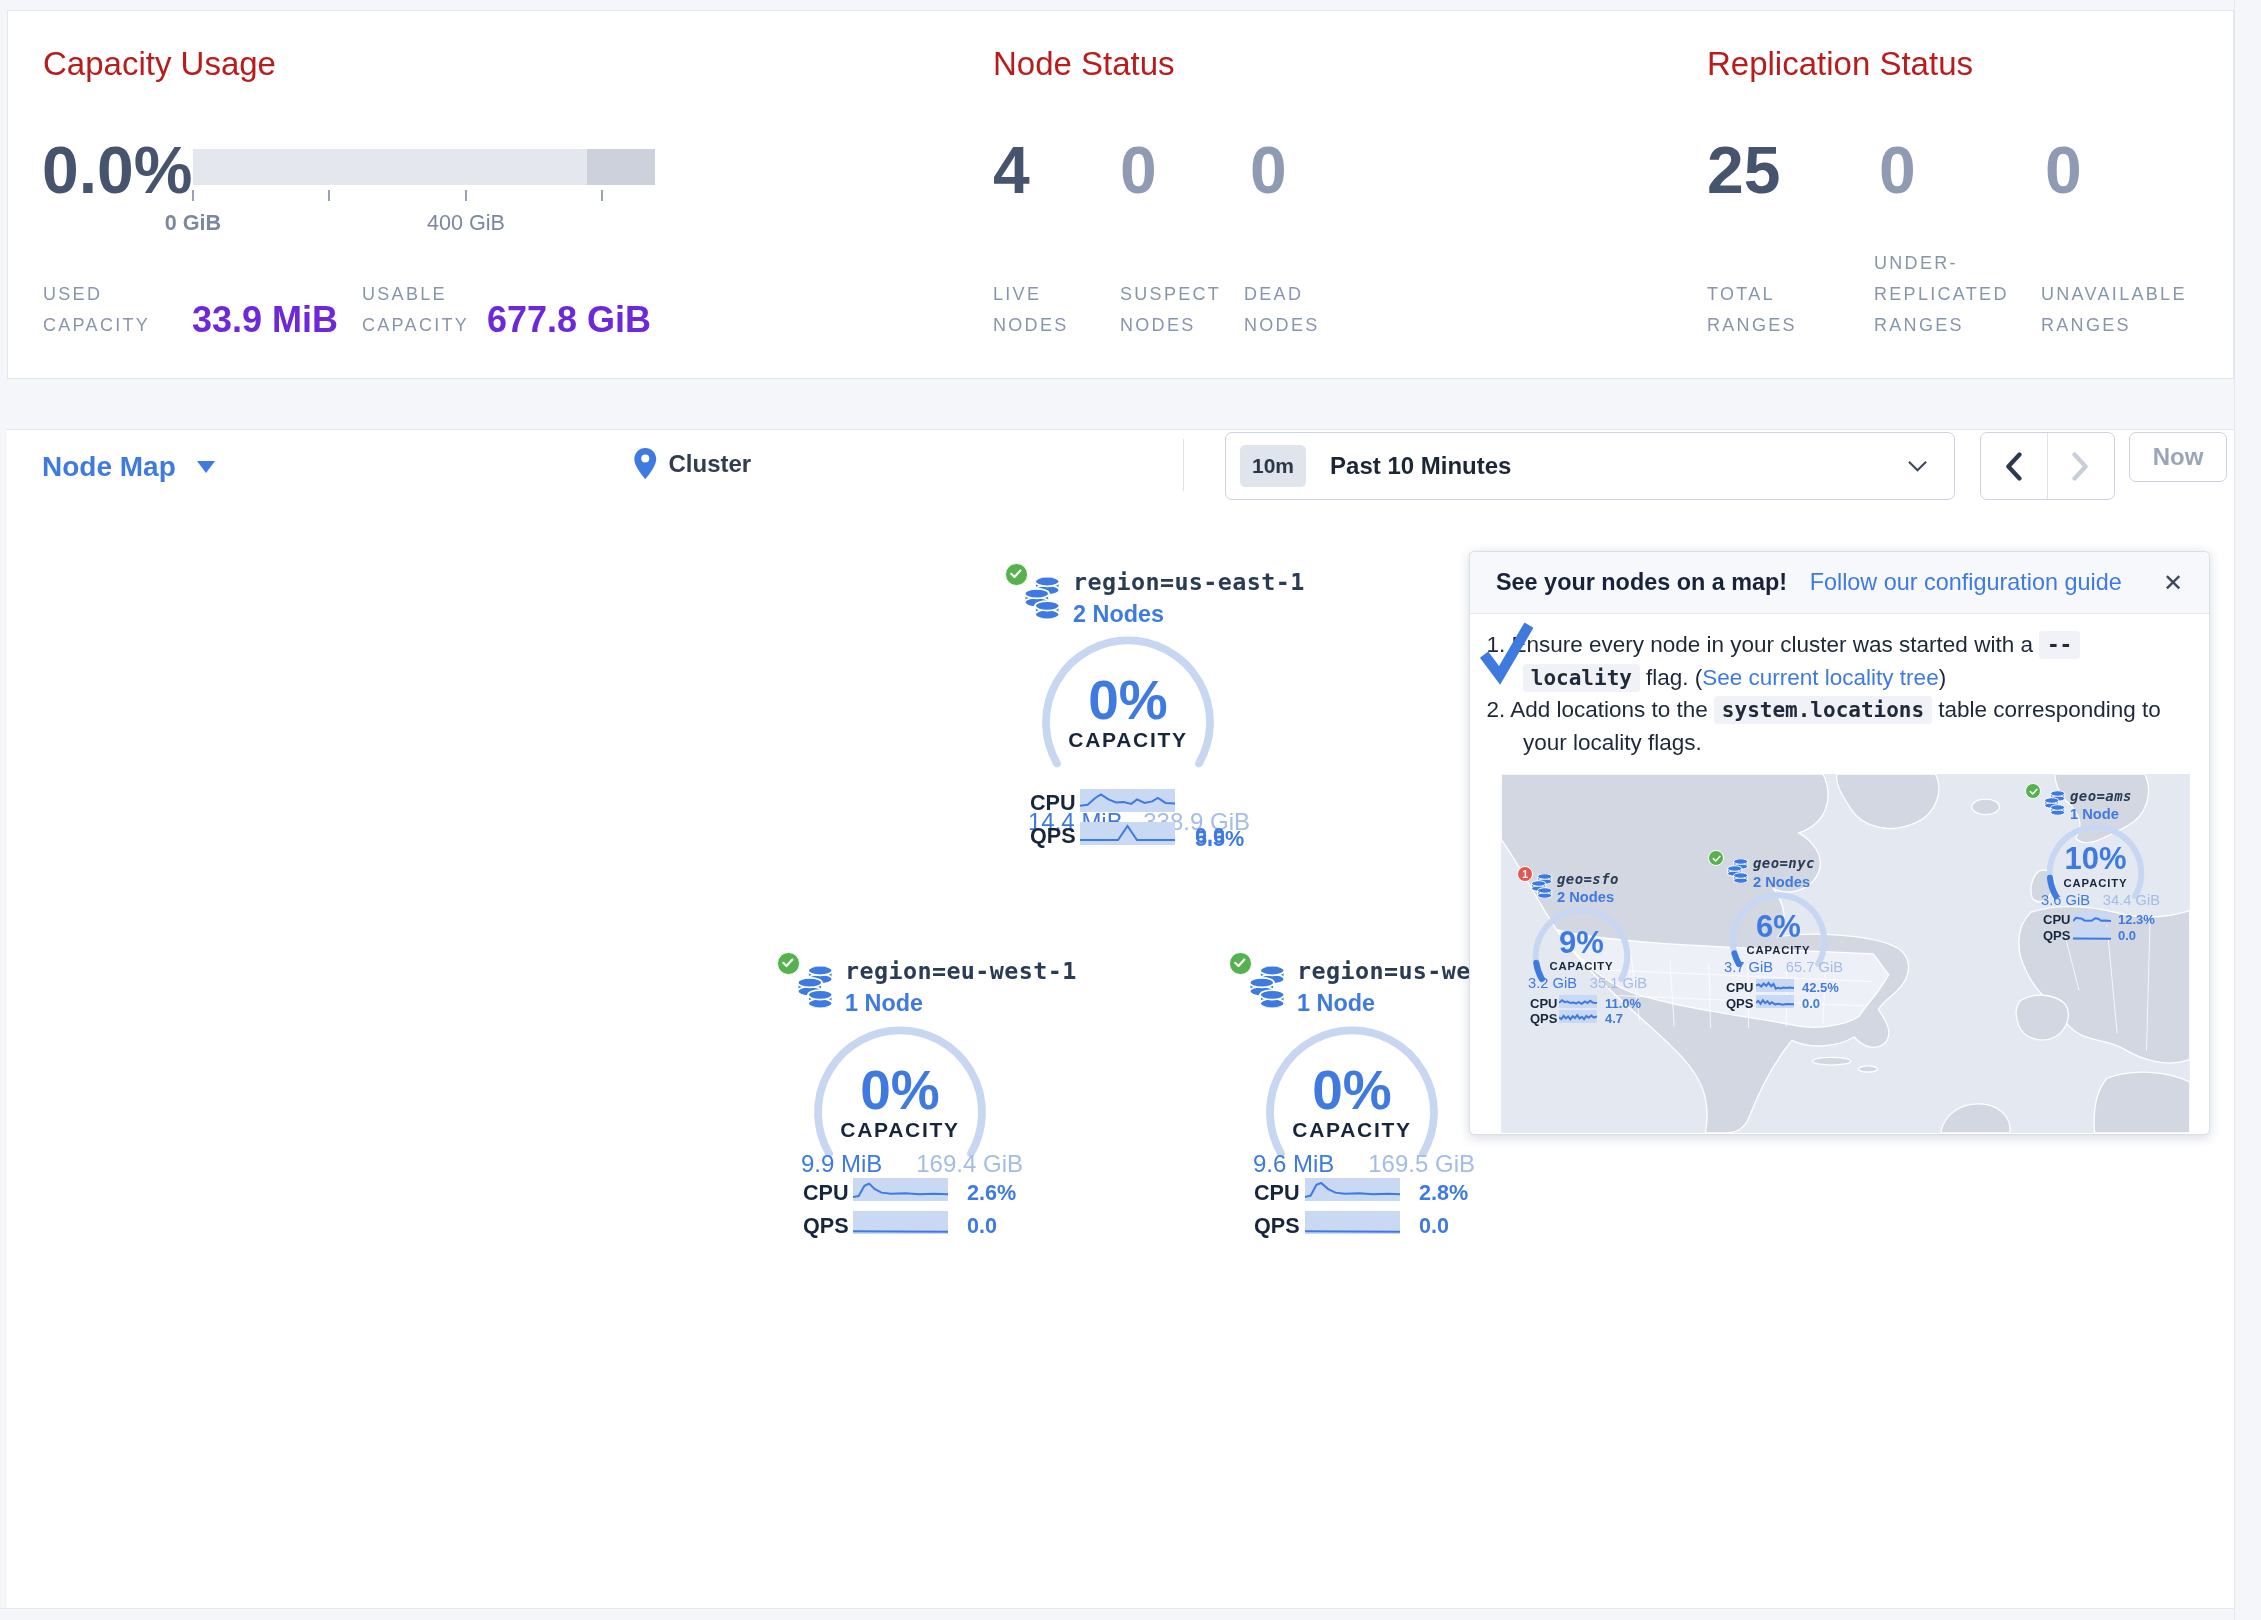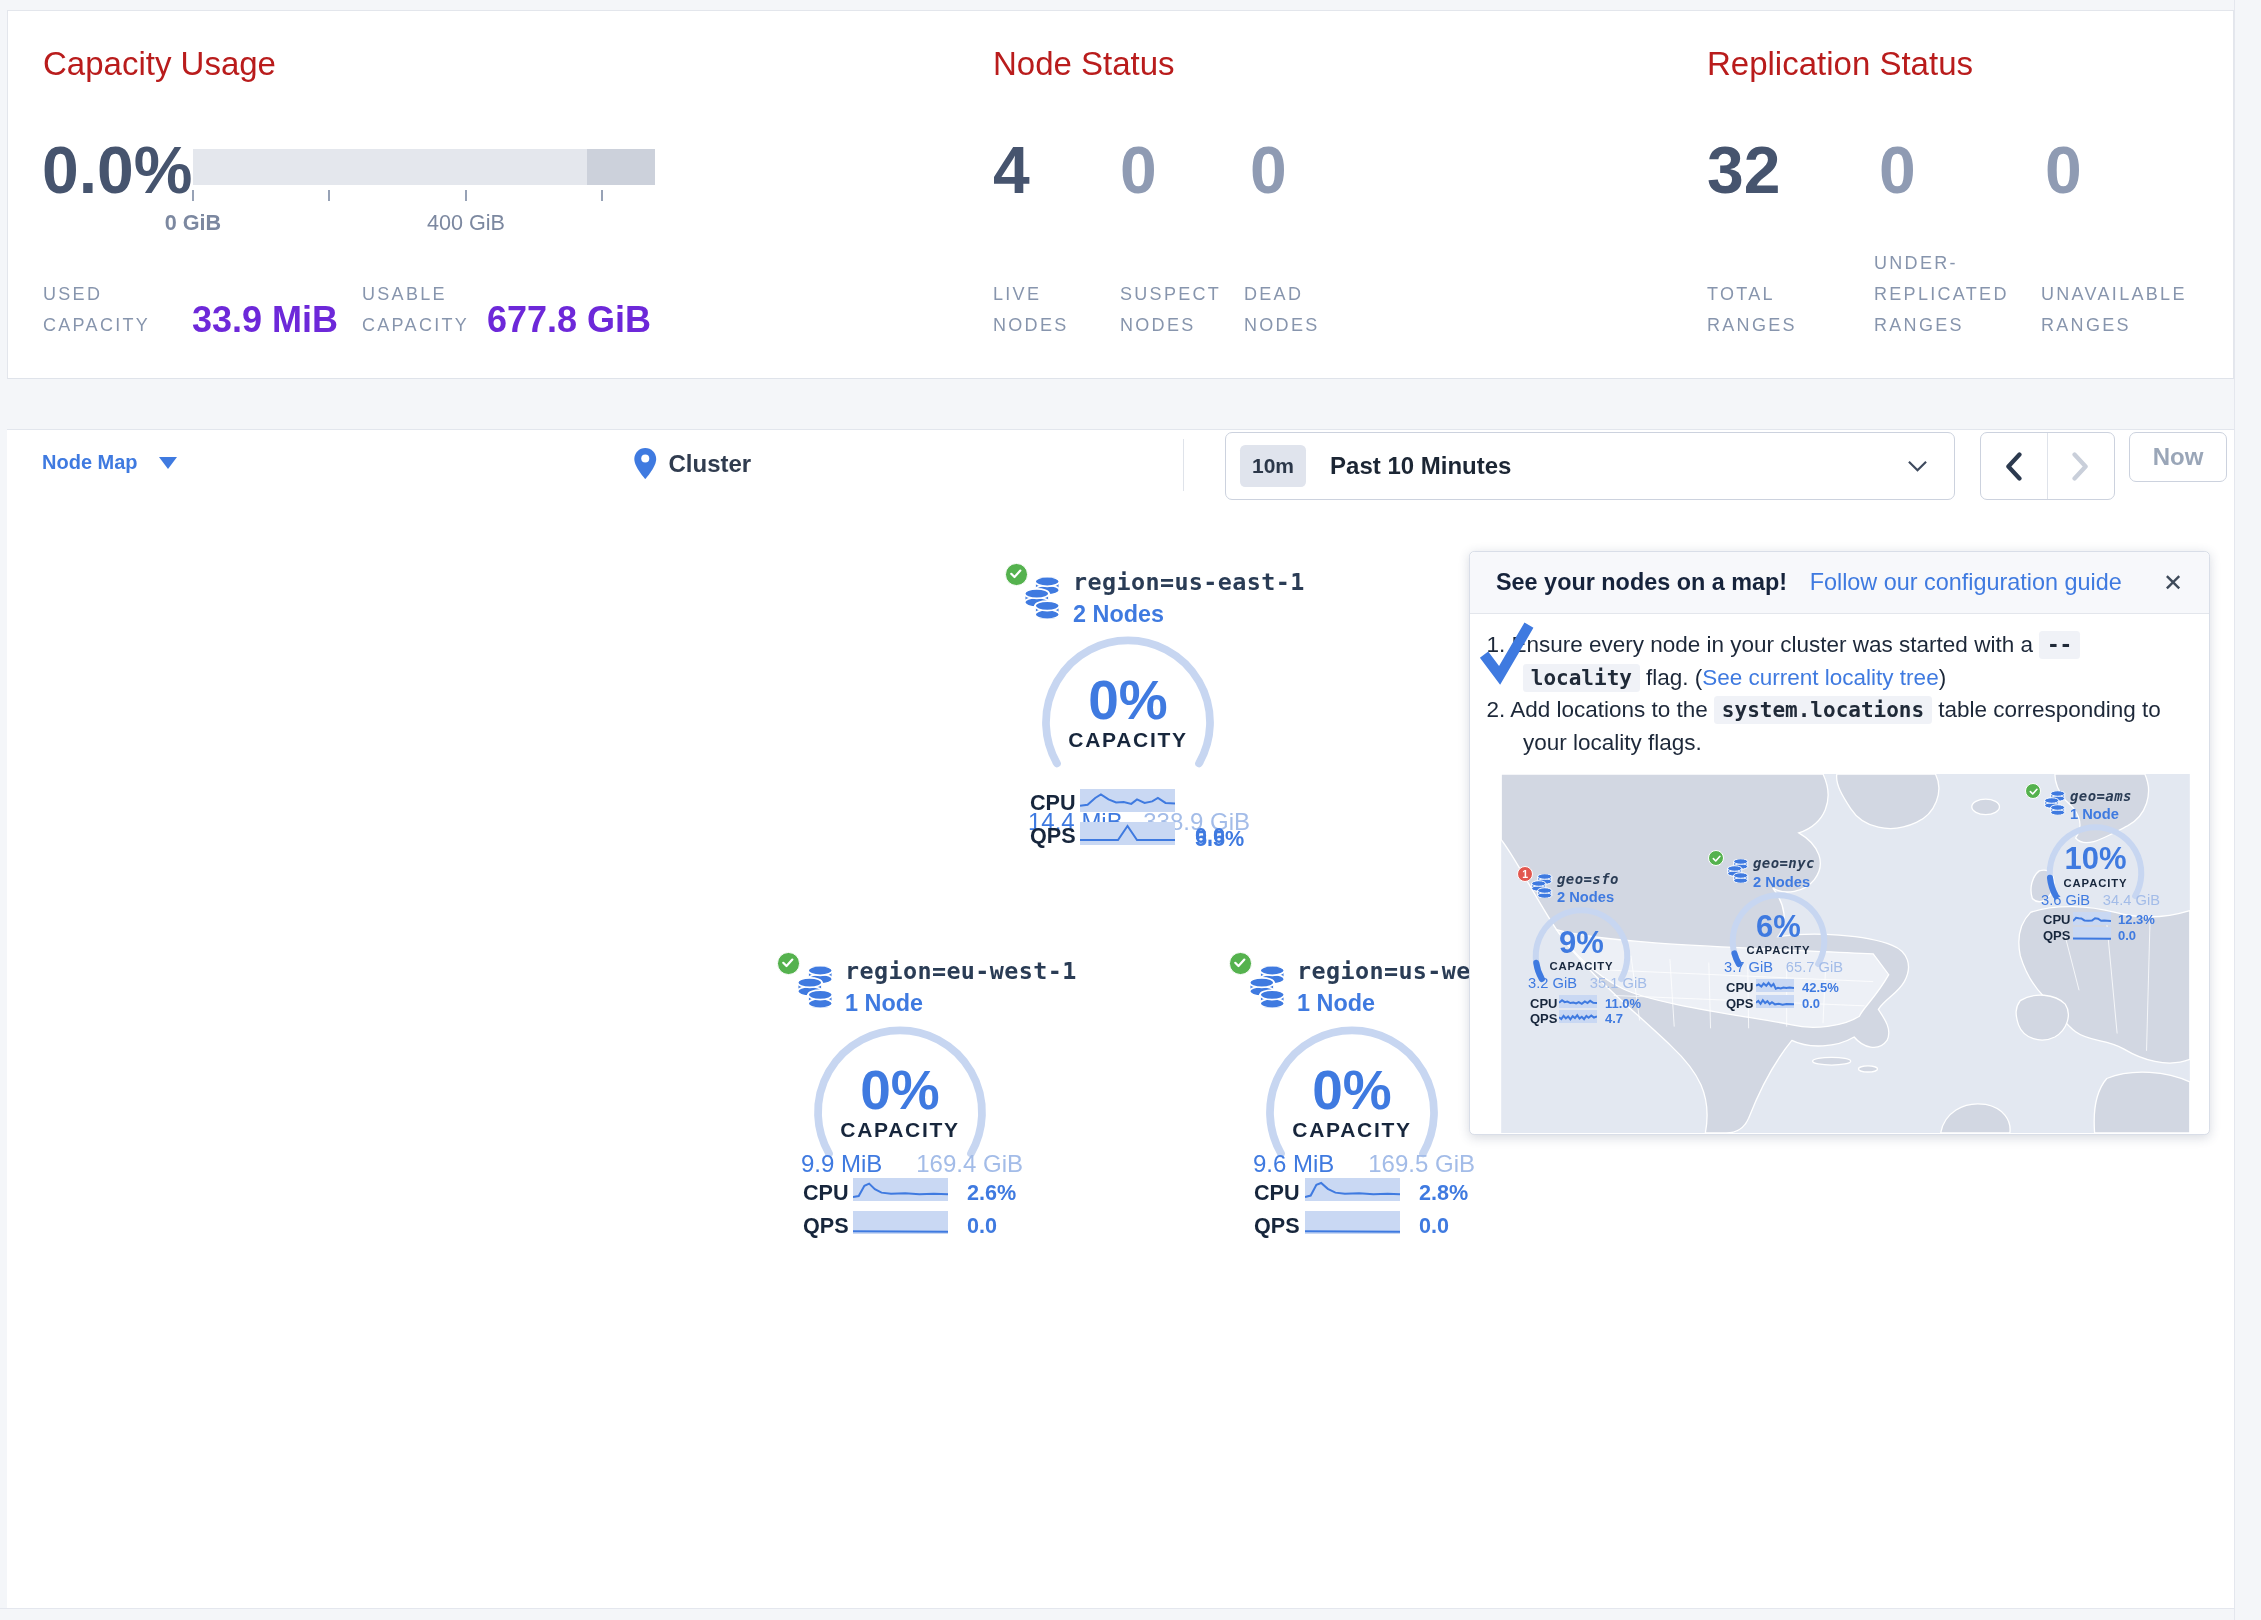--- a/index.html
+++ b/index.html
@@ -19,21 +19,21 @@
   
   .sec-title { font-size:33px; font-weight:400; color:#b91c1c; }
   .big-num   { font-size:66px; font-weight:700; color:#46546e; }
   .big-num.dim { color:#8f9bb3; }
   .stat-label { font-size:18px; letter-spacing:2.3px; color:#8795ad; line-height:31px; }
   .stat-value { font-size:36px; font-weight:700; color:#6d28d9; }
   .cap-bar-bg   { background:#e4e7ed; }
   .cap-bar-dark { background:#ccd1db; }
   .tick { width:1.7px; height:11.3px; background:#97a2b6; }
   .tick-label { font-size:21.6px; color:#7c88a0; }
-  .view-label { font-size:20px; font-weight:700; color:#3f7ae0; }
+  .view-label { font-size:28px; font-weight:700; color:#3f7ae0; }
   .caret-down { width:0; height:0; border-left:9.5px solid transparent; border-right:9.5px solid transparent; border-top:12px solid #3f7ae0; }
   .crumb-label { font-size:24px; font-weight:700; color:#303c4f; }
   .tb-divider { width:0.9px; height:52px; background:#dfe3ea; }
   .time-select { border:0.9px solid #ccd2de; border-radius:7px; background:#fff; display:flex; align-items:center; }
   .time-badge { background:#e0e4ed; border-radius:5.2px; font-size:21px; font-weight:700; color:#2b3749; padding:8.7px 12px; }
   .time-label { font-size:24px; font-weight:700; color:#1c2634; }
   .nav-group { border:0.9px solid #ccd2de; border-radius:7px; background:#fff; display:flex; }
   .nav-half { width:67px; height:100%; display:flex; align-items:center; justify-content:center; }
   .now-btn { border:0.9px solid #ccd2de; border-radius:7px; background:#fff; font-size:24px; font-weight:700; color:#9aa6b8; display:flex; align-items:center; justify-content:center; }
   
@@ -134,21 +134,21 @@
   <div class="abs stat-label" style="left:1120px; top:279px;">
     <div>SUSPECT</div>
       <div>NODES</div>
   </div>
   <div class="abs stat-label" style="left:1244px; top:279px;">
     <div>DEAD</div>
       <div>NODES</div>
   </div>
 
   <div class="abs sec-title" style="left:1707px; top:45px;">Replication Status</div>
-  <div class="abs big-num" style="left:1707px; top:132px;">32</div>
+  <div class="abs big-num" style="left:1707px; top:132px;">25</div>
   <div class="abs big-num dim" style="left:1879px; top:132px;">0</div>
   <div class="abs big-num dim" style="left:2045px; top:132px;">0</div>
   <div class="abs stat-label" style="left:1707px; top:279px;">
     <div>TOTAL</div>
       <div>RANGES</div>
   </div>
   <div class="abs stat-label" style="left:1874px; top:248px;">
     <div>UNDER-</div>
       <div>REPLICATED</div>
       <div>RANGES</div>

